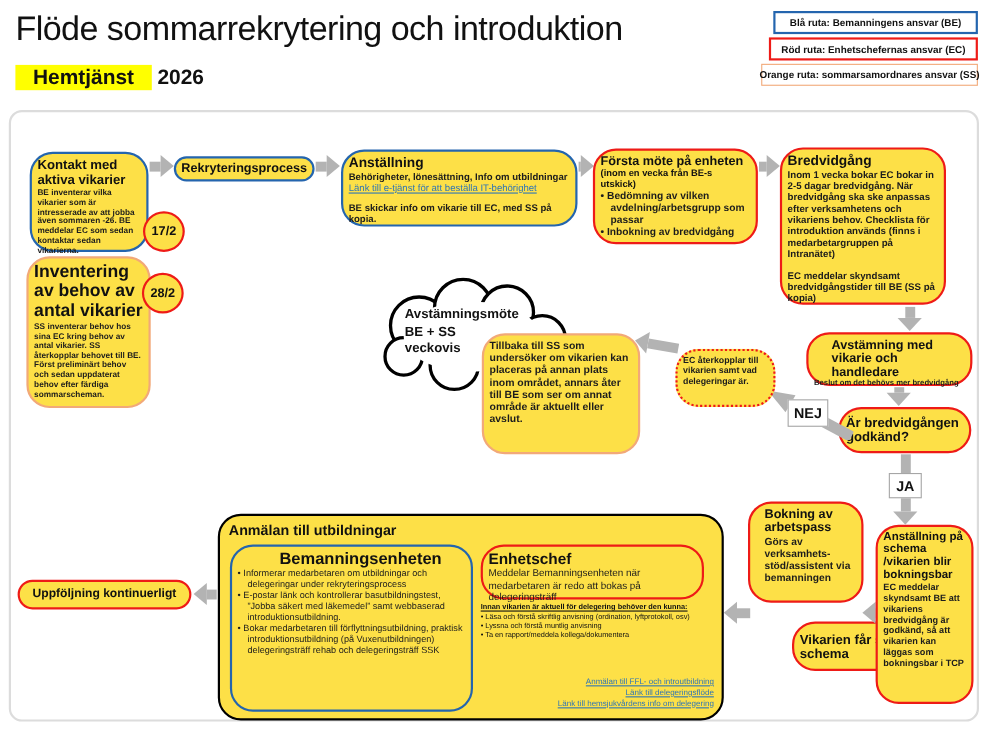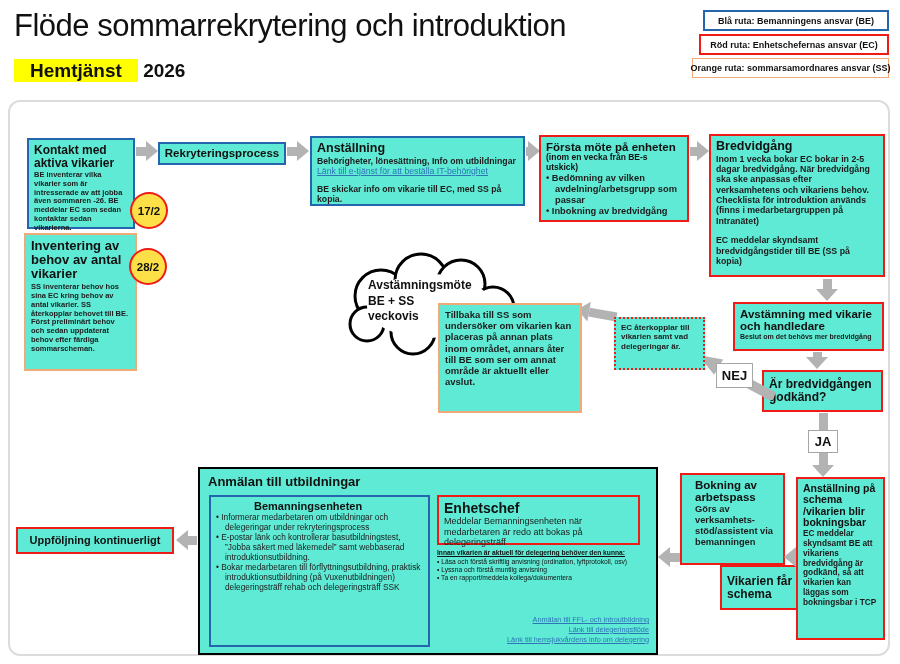--- a/index.html
+++ b/index.html
@@ -17,21 +17,21 @@
   .title{left:14px; top:8px; font-size:31px; font-weight:400; letter-spacing:-0.5px;}
   .subtitle{left:14px; top:60px; font-size:19px; font-weight:700;}
   .subtitle .hl{background:var(--highlight); padding:1px 16px;}
   .legend-box{height:21px; display:flex; align-items:center; justify-content:center;
     font-size:9px; font-weight:700; background:#fff; white-space:nowrap; padding:0 4px;}
   .lg-blue{border:2px solid var(--blue);}
   .lg-red{border:2px solid var(--red);}
   .lg-orange{border:1.5px solid var(--orange);}
   .canvas{left:8px; top:100px; width:882px; height:556px; border:2px solid #dcdcdc; border-radius:12px;}
 
-  .box{position:absolute; background:#5eead4; padding:4px 5px;}
+  .box{position:absolute; background:#fde047; padding:4px 5px;border-radius:21px;}
   .b-blue{border:2.5px solid var(--blue);}
   .b-red{border:2.5px solid var(--red);}
   .b-orange{border:2px solid var(--orange);}
   .b-dashed{border:2px dotted var(--red);}
   .b-black{border:2.5px solid #000;}
   .bt{font-weight:700; line-height:1.08;}
   .small{font-weight:600; color:#1c1c1c; line-height:1.18;}
 
   .link{color:var(--link); text-decoration:underline; cursor:pointer;}
 
@@ -113,35 +113,35 @@
       <li>Bedömning av vilken avdelning/arbetsgrupp som passar</li>
       <li>Inbokning av bredvidgång</li>
     </ul>
   </div>
 
   <div class="arrow right" style="left:690px;top:141px;width:19px;height:20px;">
       <div class="shaft"></div>
       <div class="head"></div>
     </div>
 
-  <div class="box b-red" style="left:709px;top:134px;width:176px;height:143px;">
+  <div class="box b-red" style="left:709px;top:134px;width:151px;height:143px;">
     <div class="bt" style="font-size:12.5px;">Bredvidgång</div>
     <div class="small" style="font-size:8.8px;">Inom 1 vecka bokar EC bokar in 2-5 dagar bredvidgång. När bredvidgång ska ske anpassas efter verksamhetens och vikariens behov. Checklista för introduktion används (finns i medarbetargruppen på Intranätet)</div>
     <div class="small" style="font-size:8.8px;margin-top:9px;">EC meddelar skyndsamt bredvidgångstider till BE (SS på kopia)</div>
   </div>
 
   <div class="circ" style="left:130px;top:192px;width:38px;height:37px;">
       <span>17/2</span>
     </div>
   <div class="circ" style="left:129px;top:248px;width:38px;height:37px;">
       <span>28/2</span>
     </div>
 
   <div class="box b-orange" style="left:24px;top:233px;width:113px;height:138px;">
-    <div class="bt" style="font-size:13px;">Inventering av behov av antal vikarier</div>
+    <div class="bt" style="font-size:16px;">Inventering av behov av antal vikarier</div>
     <div class="small" style="font-size:7.5px;margin-top:2px;">SS inventerar behov hos sina EC kring behov av antal vikarier. SS återkopplar behovet till BE. Först preliminärt behov och sedan uppdaterat behov efter färdiga sommarscheman.</div>
   </div>
 
   <svg class="abs" style="left:333px;top:252px;" width="190" height="108" viewBox="0 0 190 108">
     <g stroke="#000" stroke-width="3" fill="#fff">
       <circle cx="48" cy="44" r="26"></circle>
       <circle cx="88" cy="28" r="26"></circle>
       <circle cx="128" cy="32" r="24"></circle>
       <circle cx="160" cy="56" r="21"></circle>
       <circle cx="128" cy="76" r="22"></circle>
@@ -163,21 +163,21 @@
   <div class="arrow left" style="left:577px;top:303px;width:40px;height:20px;transform:rotate(10deg);z-index:2;">
       <div class="head"></div>
       <div class="shaft"></div>
     </div>
 
   <div class="box b-dashed" style="left:614px;top:317px;width:91px;height:53px;z-index:3;">
     <div class="small" style="font-size:8px;">EC återkopplar till vikarien samt vad delegeringar är.</div>
   </div>
 
   <div class="box b-red" style="left:733px;top:302px;width:151px;height:49px;">
-    <div class="bt" style="font-size:11.5px;">Avstämning med vikarie och handledare</div>
+    <div class="bt" style="font-size:11.5px;margin-left:16px;">Avstämning med vikarie och handledare</div>
     <div class="small" style="font-size:7px;">Beslut om det behövs mer bredvidgång</div>
   </div>
 
   <div class="arrow down" style="left:816px;top:279px;width:22px;height:22px;">
       <div class="shaft"></div>
       <div class="head"></div>
     </div>
   <div class="arrow down" style="left:806px;top:352px;width:22px;height:17px;">
       <div class="shaft"></div>
       <div class="head"></div>
@@ -200,21 +200,21 @@
       <div class="head"></div>
     </div>
   <div class="tag" style="left:808px;top:430px;width:30px;height:23px;z-index:2;">
       <span>JA</span>
     </div>
 
   <div class="box b-black" style="left:198px;top:467px;width:460px;height:188px;padding:6px 8px;">
     <div class="bt" style="font-size:13px;">Anmälan till utbildningar</div>
 
     <div class="box b-blue" style="left:9px;top:26px;width:221px;height:152px;border-width:2px;">
-      <div class="bt" style="font-size:11px;padding-left:38px;">Bemanningsenheten</div>
+      <div class="bt" style="font-size:15px;padding-left:38px;">Bemanningsenheten</div>
       <ul class="blt small" style="font-size:8.3px;font-weight:500;">
         <li>Informerar medarbetaren om utbildningar och delegeringar under rekryteringsprocess</li>
         <li>E-postar länk och kontrollerar basutbildningstest, ”Jobba säkert med läkemedel” samt webbaserad introduktionsutbildning.</li>
         <li>Bokar medarbetaren till förflyttningsutbildning, praktisk introduktionsutbildning (på Vuxenutbildningen) delegeringsträff rehab och delegeringsträff SSK</li>
       </ul>
     </div>
 
     <div class="box b-red" style="left:237px;top:26px;width:203px;height:50px;">
       <div class="bt" style="font-size:14px;">Enhetschef</div>
       <div class="small" style="font-size:9px;font-weight:500;">Meddelar Bemanningsenheten när medarbetaren är redo att bokas på delegeringsträff</div>
@@ -242,21 +242,21 @@
     </div>
   <div class="box b-red" style="left:16px;top:527px;width:158px;height:27px;display:flex;align-items:center;justify-content:center;">
     <div class="bt" style="font-size:11px;white-space:nowrap;">Uppföljning kontinuerligt</div>
   </div>
 
   <div class="arrow left" style="left:658px;top:547px;width:24px;height:20px;">
       <div class="head"></div>
       <div class="shaft"></div>
     </div>
 
-  <div class="box b-red" style="left:680px;top:473px;width:105px;height:92px;padding-left:13px;">
+  <div class="box b-red" style="left:680px;top:456px;width:105px;height:92px;padding-left:13px;">
     <div class="bt" style="font-size:11.5px;">Bokning av arbetspass</div>
     <div class="small" style="font-size:9.3px;">Görs av verksamhets­stöd/assistent via bemanningen</div>
   </div>
   <div class="box b-red" style="left:720px;top:565px;width:105px;height:45px;display:flex;align-items:center;">
     <div class="bt" style="font-size:12px;">Vikarien får sitt schema</div>
   </div>
 
   <div class="arrow left" style="left:784px;top:547px;width:14px;height:20px;">
       <div class="head"></div>
       <div class="shaft"></div>

